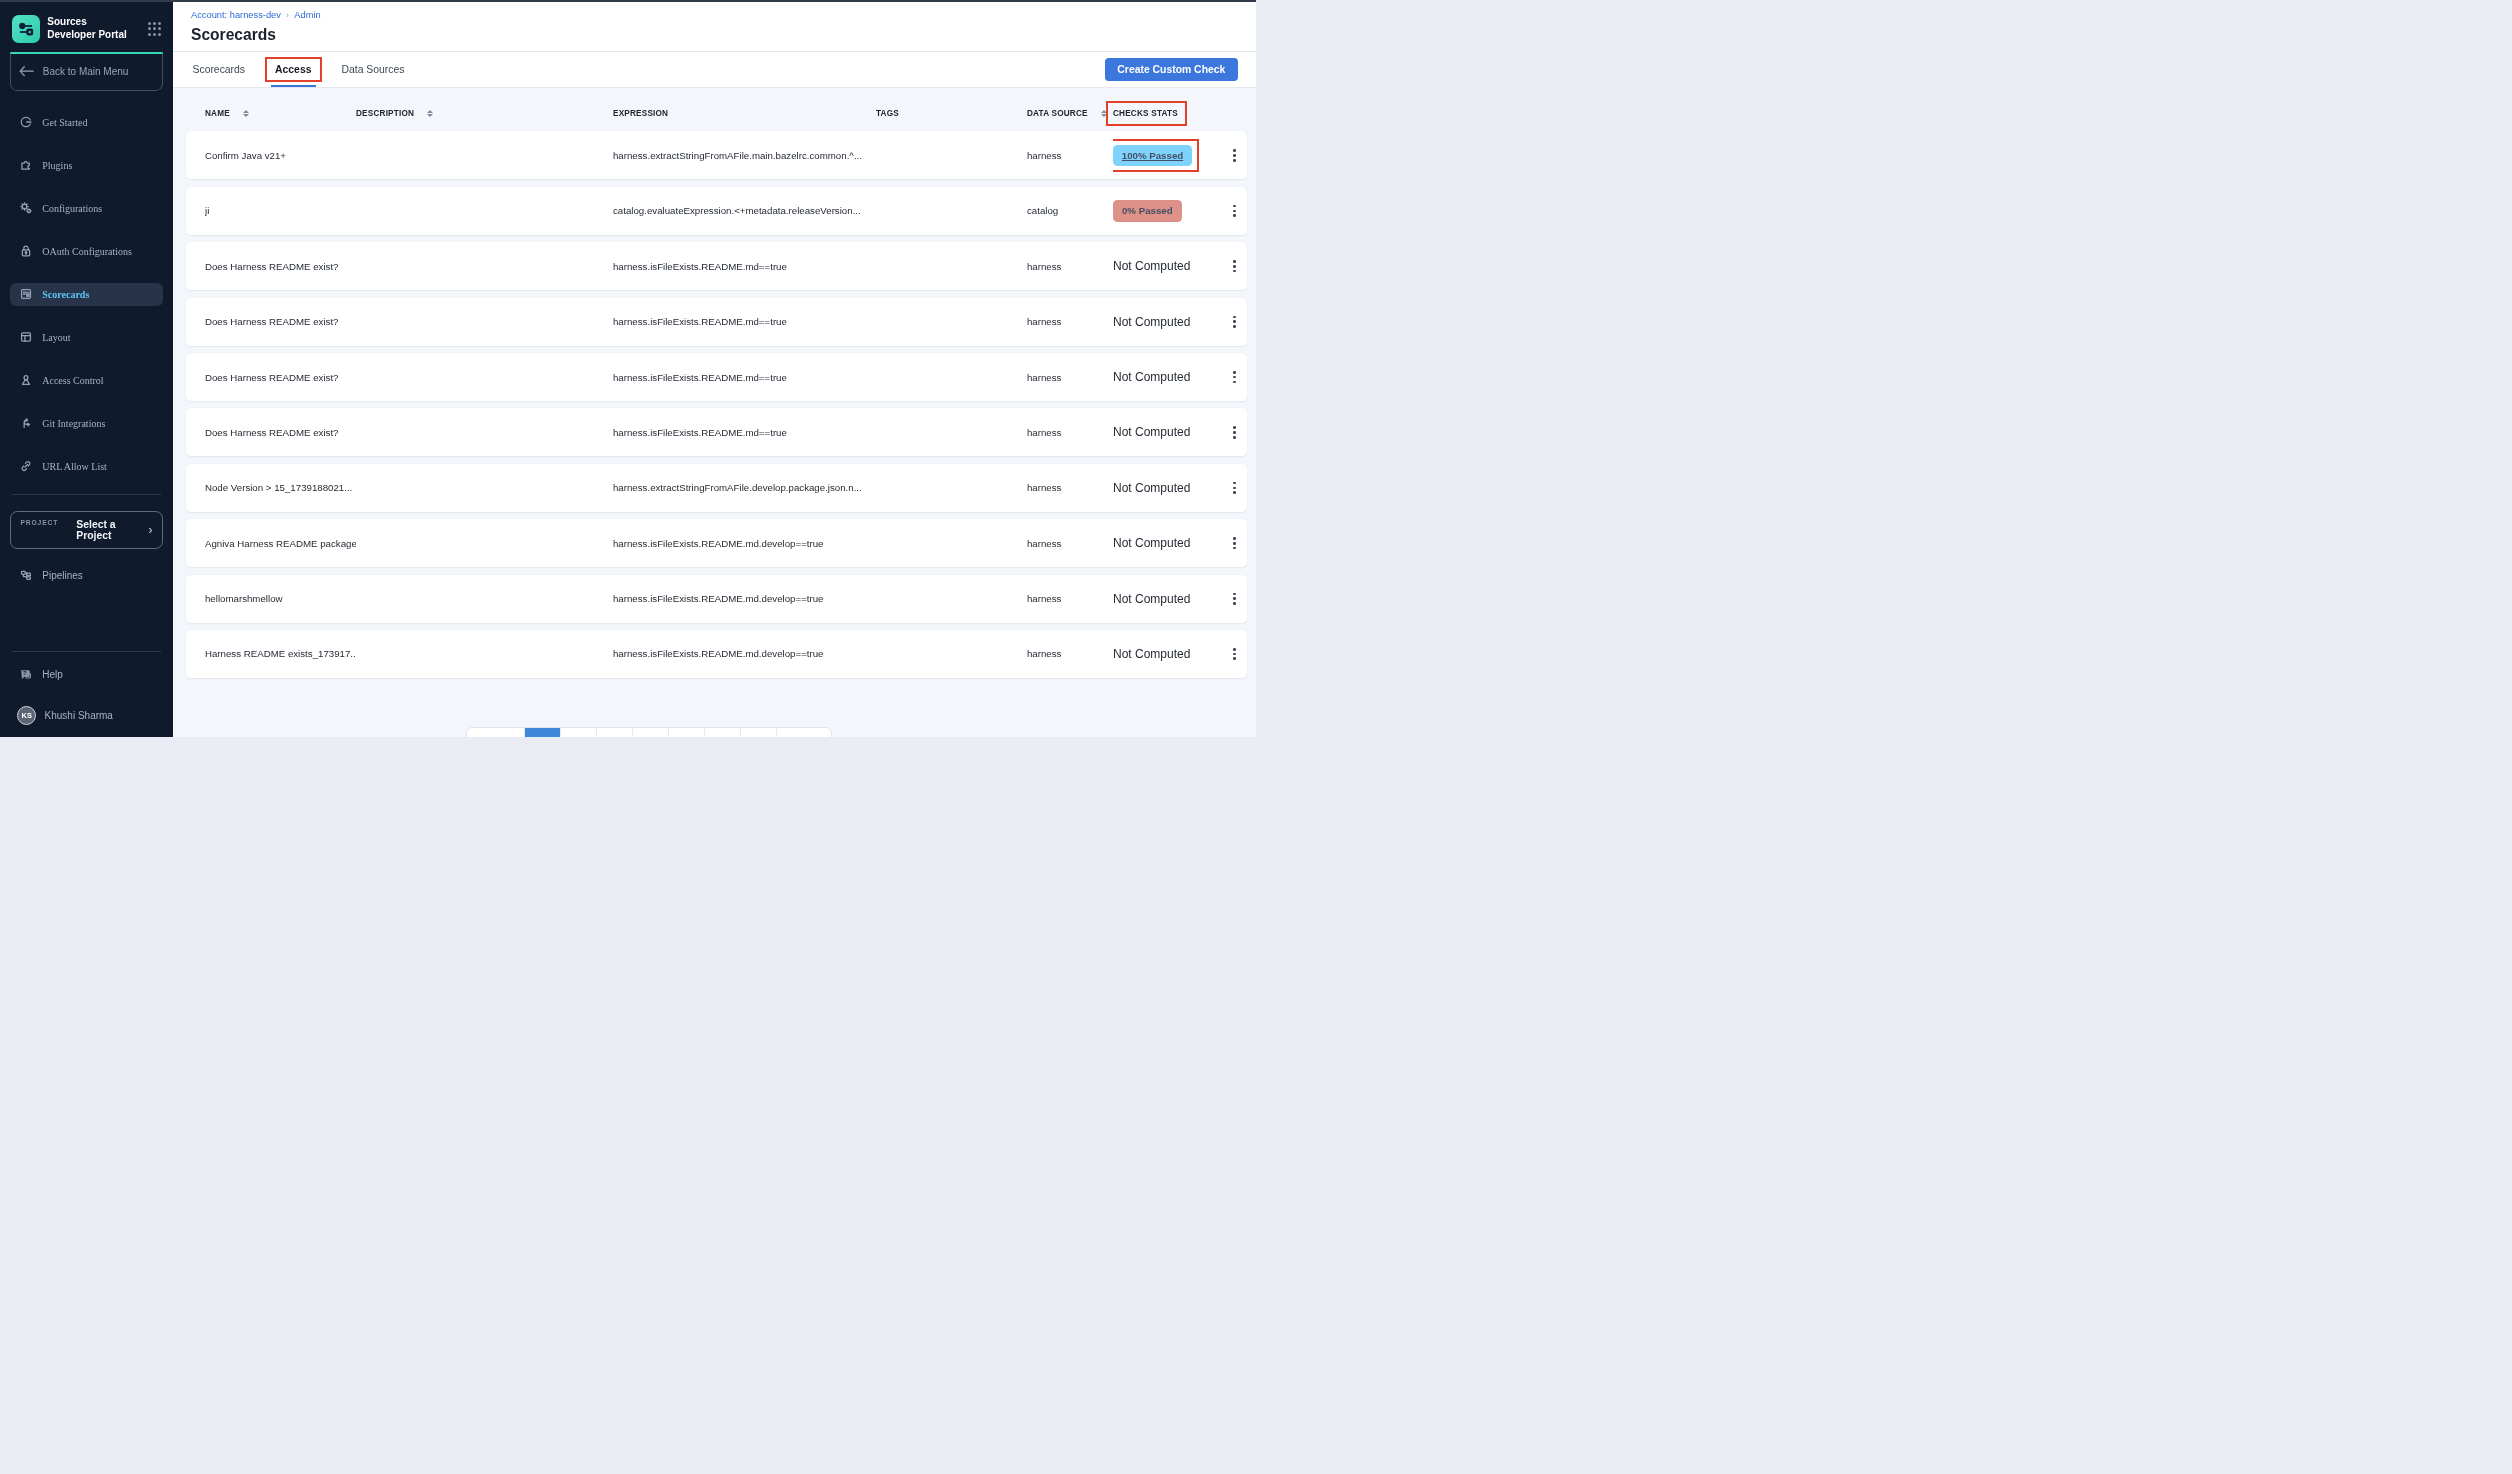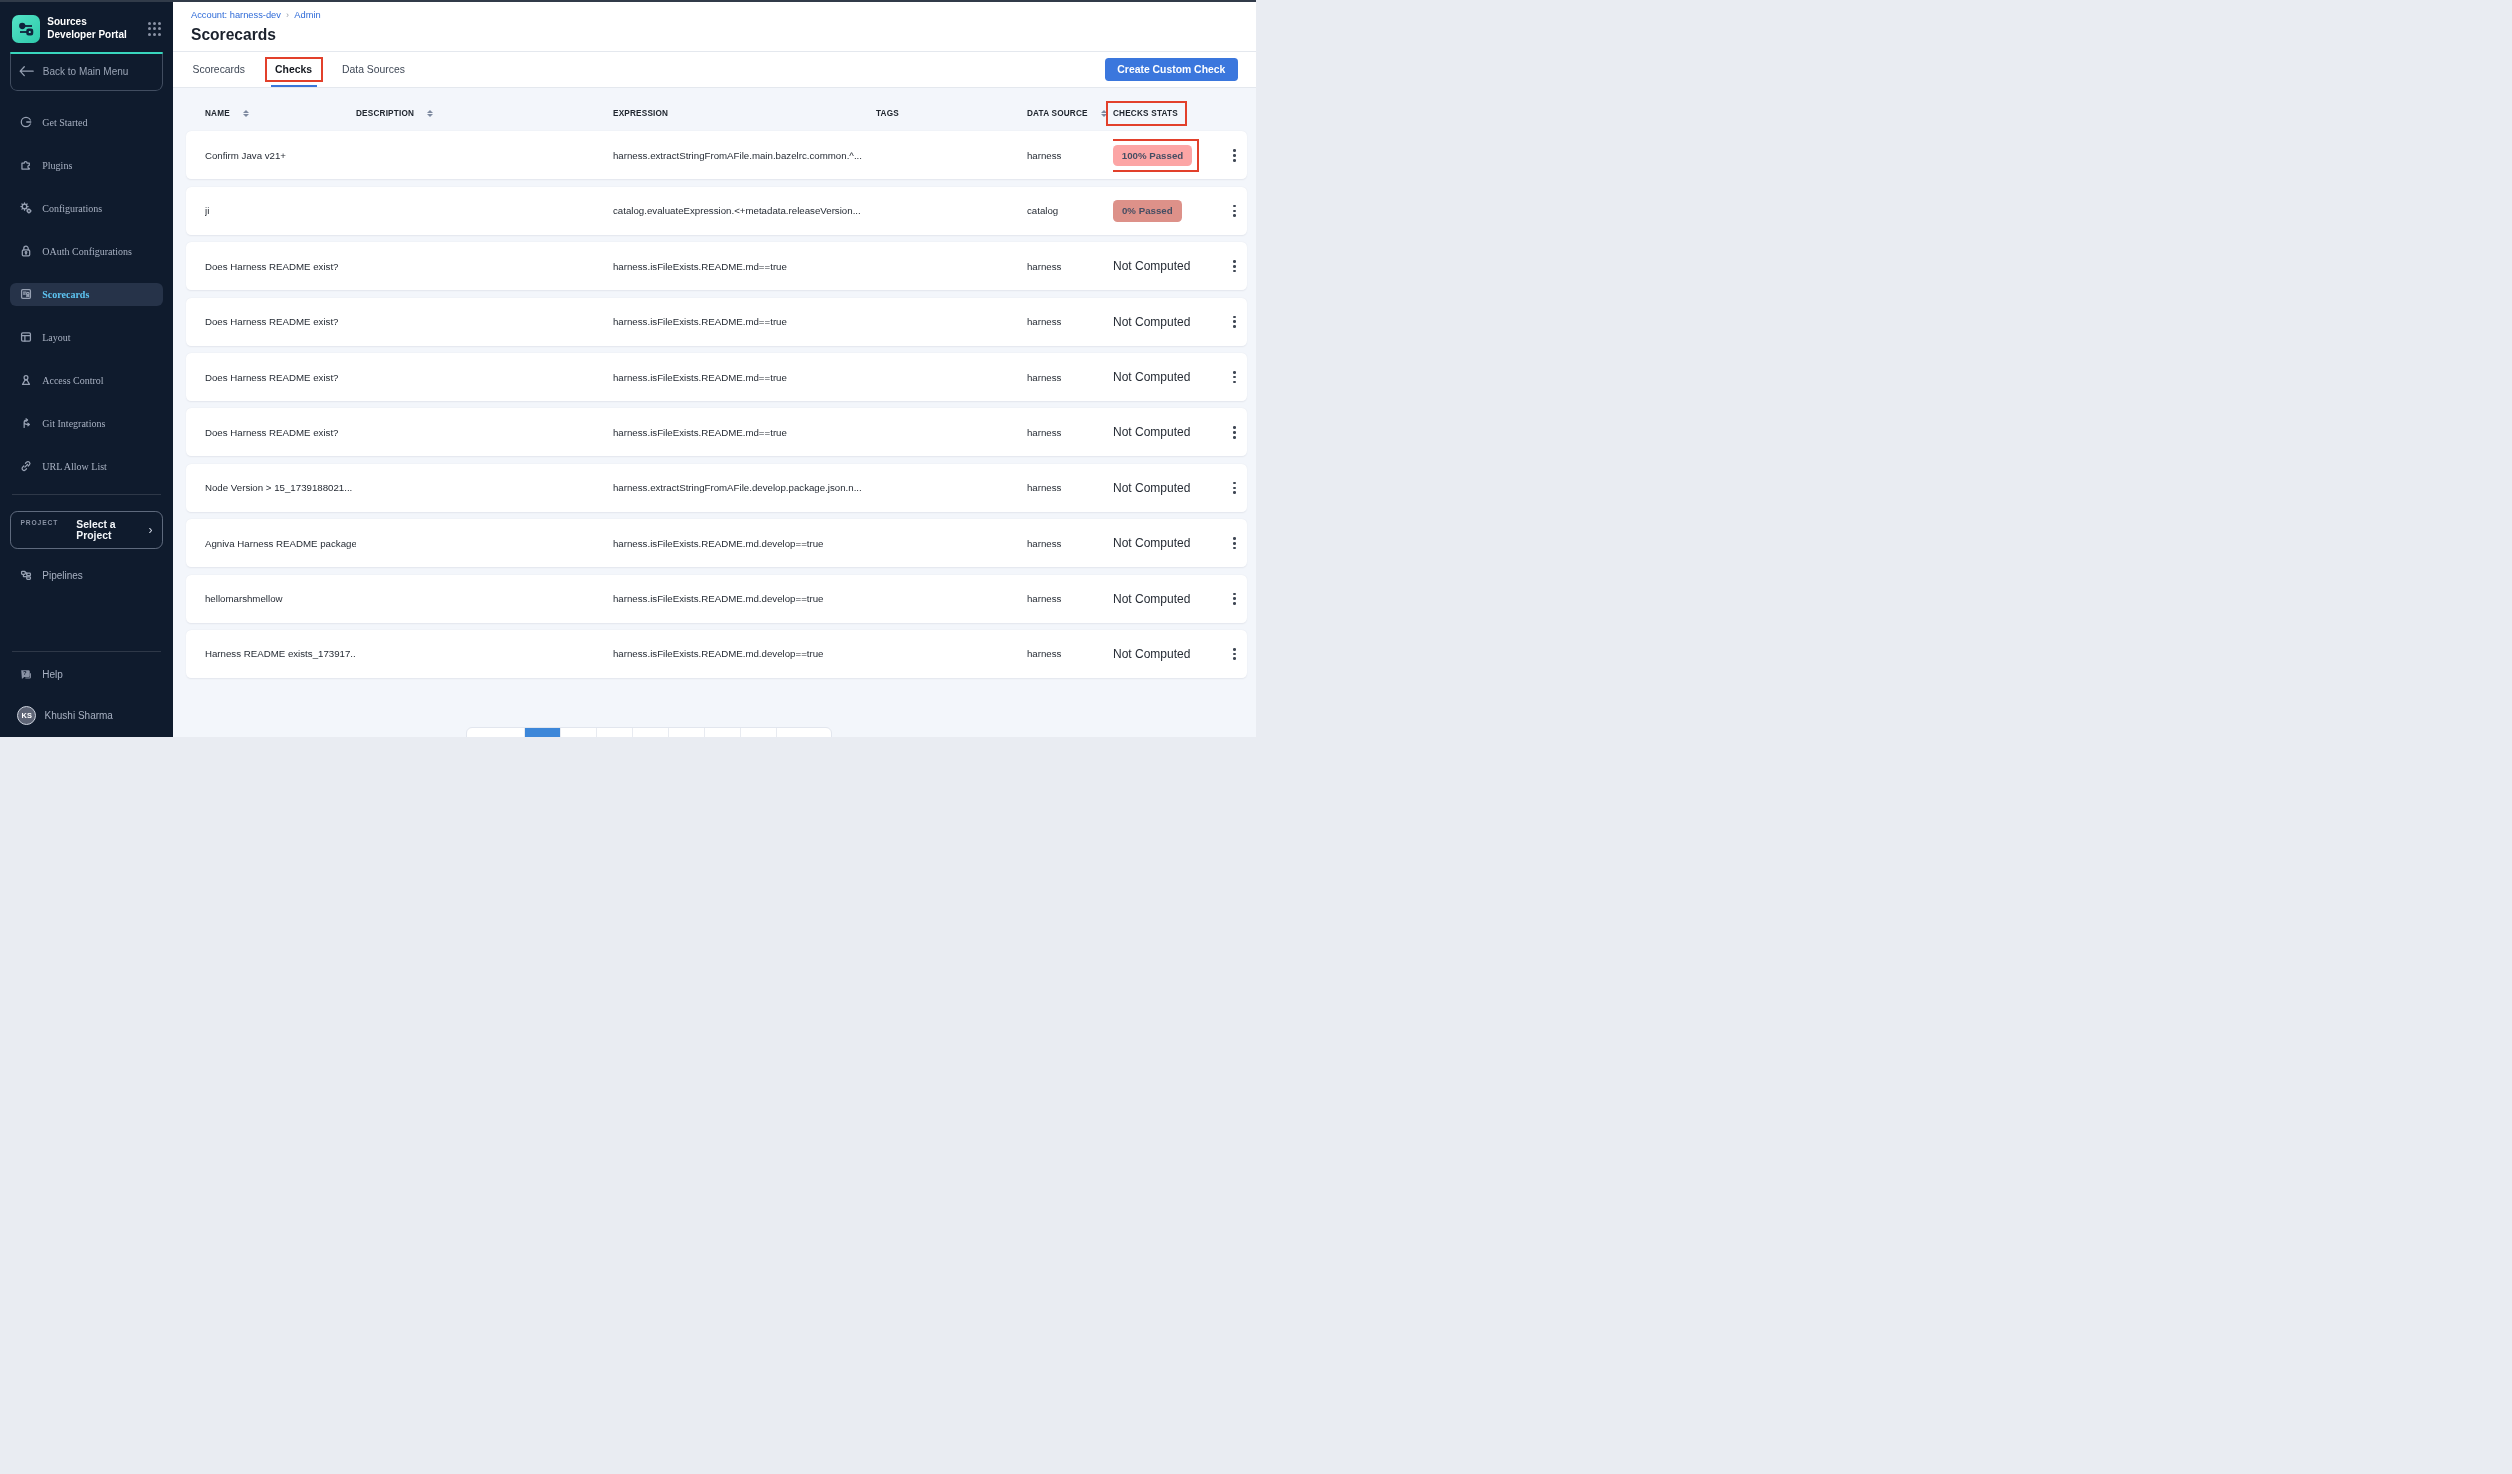--- a/index.html
+++ b/index.html
@@ -81,21 +81,21 @@
   .sort-icon i { width:0; height:0; border-left:3px solid transparent; border-right:3px solid transparent; }
   .sort-icon .up { border-bottom:3.7px solid #7e8aa0; }
   .sort-icon .down { border-top:3.7px solid #7e8aa0; }
 
   .rows { margin-top:1.5px; }
   .row-card { background:#fff; border-radius:5.2px; height:48px; margin-bottom:7.4px; padding-left:18.6px; box-shadow:0 0.7px 1.5px rgba(23,34,54,.07); }
   .cell { font-size:9.7px; color:#262c35; white-space:nowrap; overflow:hidden; }
   .chip-wrap { display:inline-block; }
   .chip-wrap.annotated { border:2.2px solid #e2402b; padding:3.7px 4.5px; margin-left:-6.7px; }
   .chip { display:inline-block; border-radius:4.5px; padding:5.2px 9px; font-size:9.7px; font-weight:bold; color:#454e63; }
-  .chip.passed { background:#fca5a5; }
+  .chip.passed { background:#7dd3fc;text-decoration:underline; }
   .chip.failed { background:#dd9189; }
   .stats-text { font-size:12px; color:#262c35; }
   .kebab { display:flex; flex-direction:column; gap:2.2px; align-items:center; cursor:pointer; width:13.4px; }
   .kebab i { width:2.6px; height:2.6px; border-radius:50%; background:#3f4754; }
 
   .pagination { position:absolute; left:293px; bottom:-6px; height:16.4px; width:366px; background:#fff; border:0.7px solid #e2e6ee; border-radius:6px; display:flex; overflow:hidden; }
   .pg-cell { border-right:0.7px solid #e8ebf1; height:100%; }
   .pg-prev { width:58px; }
   .pg-page { width:36px; }
   .pg-page.active { background:#3d87d9; }
@@ -284,21 +284,21 @@
       </div>
       <div class="page-title">Scorecards</div>
     </div>
 
     <div class="tabs-band">
       <div class="tabs" id="tabs">
           <div class="tab">
             <span>Scorecards</span>
           </div>
           <div class="tab active">
-            <span>Checks</span>
+            <span>Access</span>
             <span class="red-ann"></span>
           </div>
           <div class="tab">
             <span>Data Sources</span>
           </div>
         </div>
       <button class="create-btn">Create Custom Check</button>
     </div>
 
     <div class="content">

